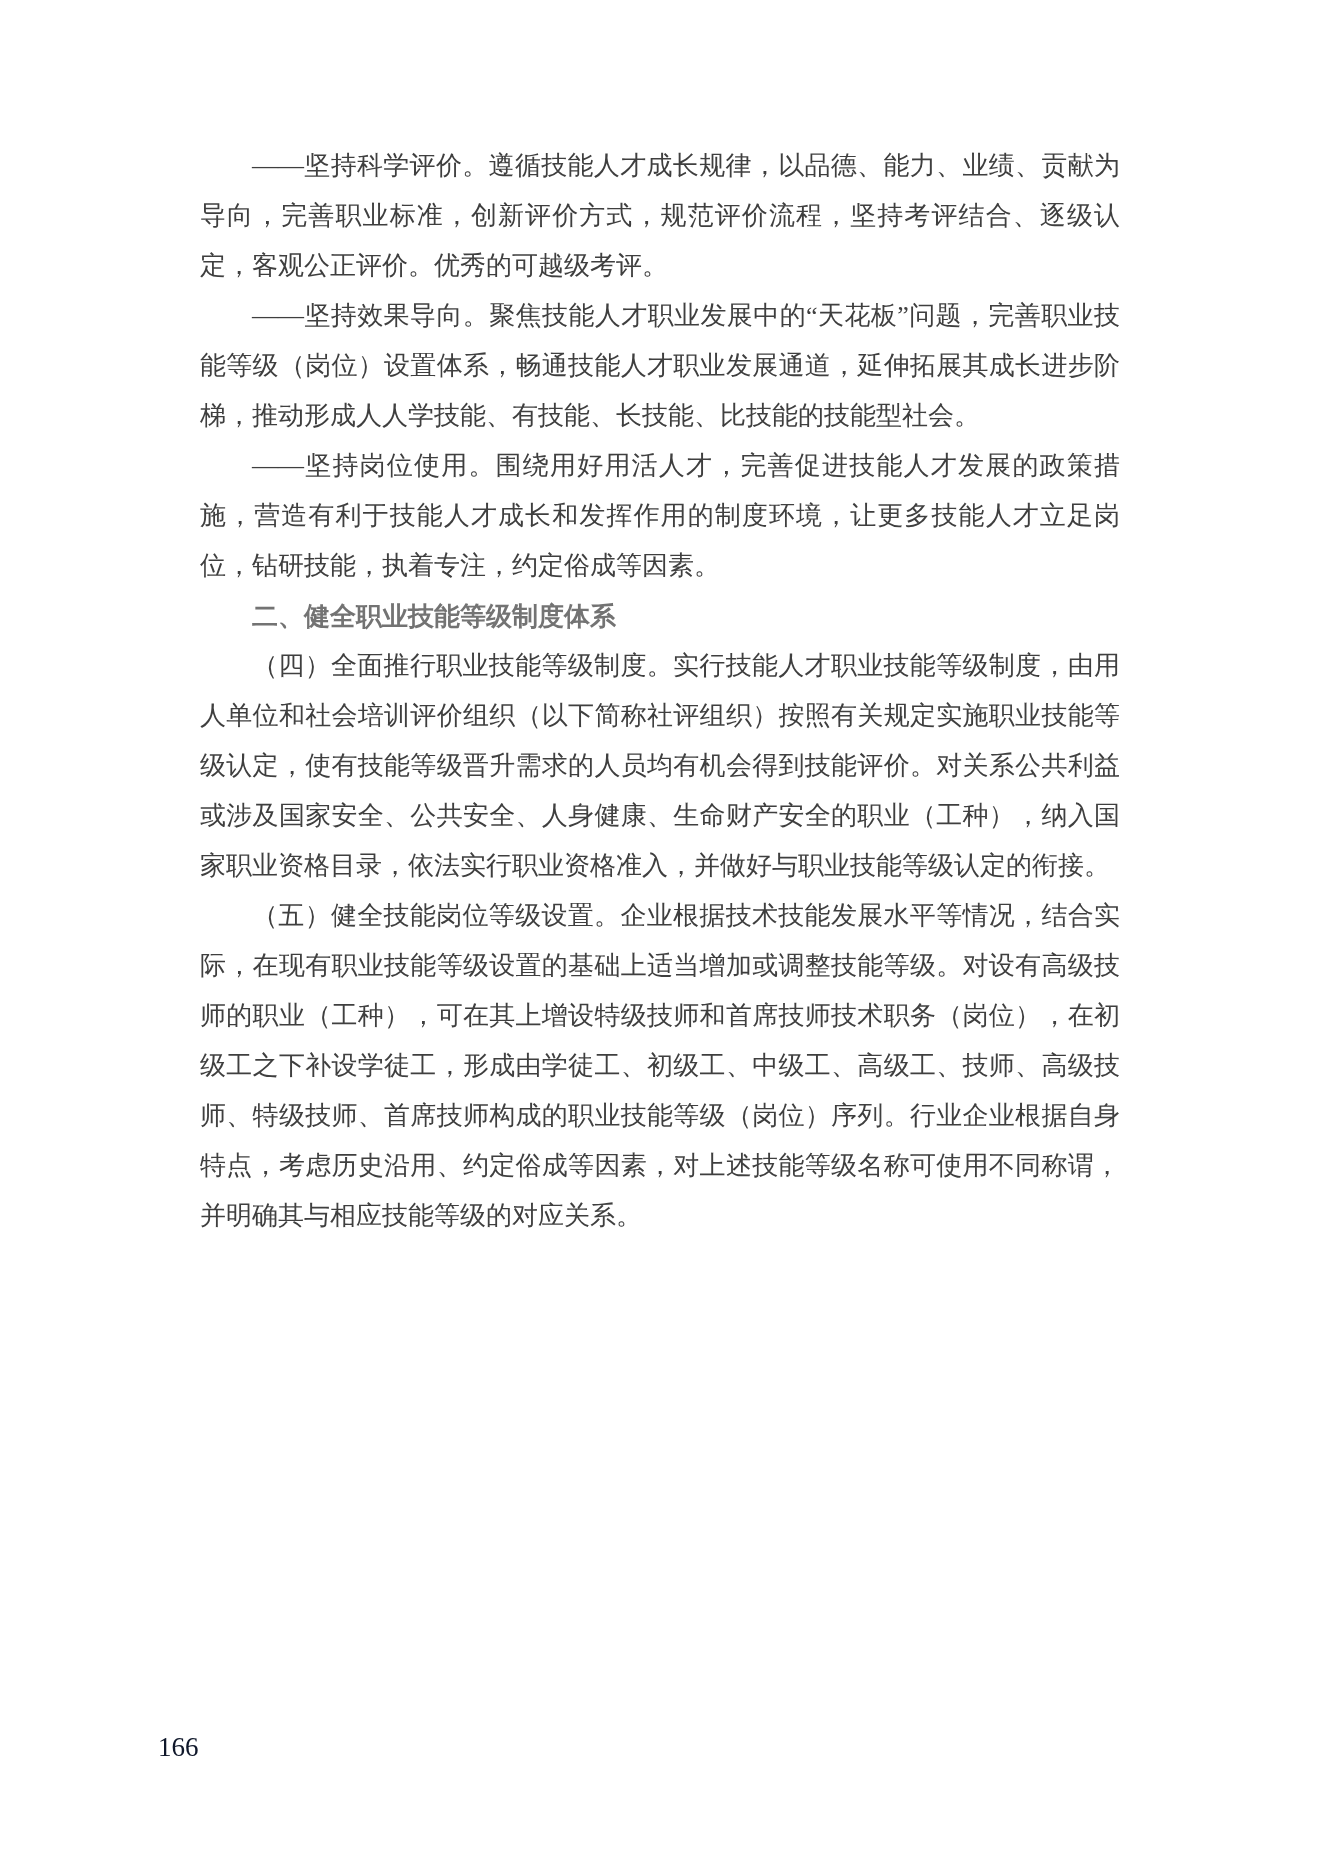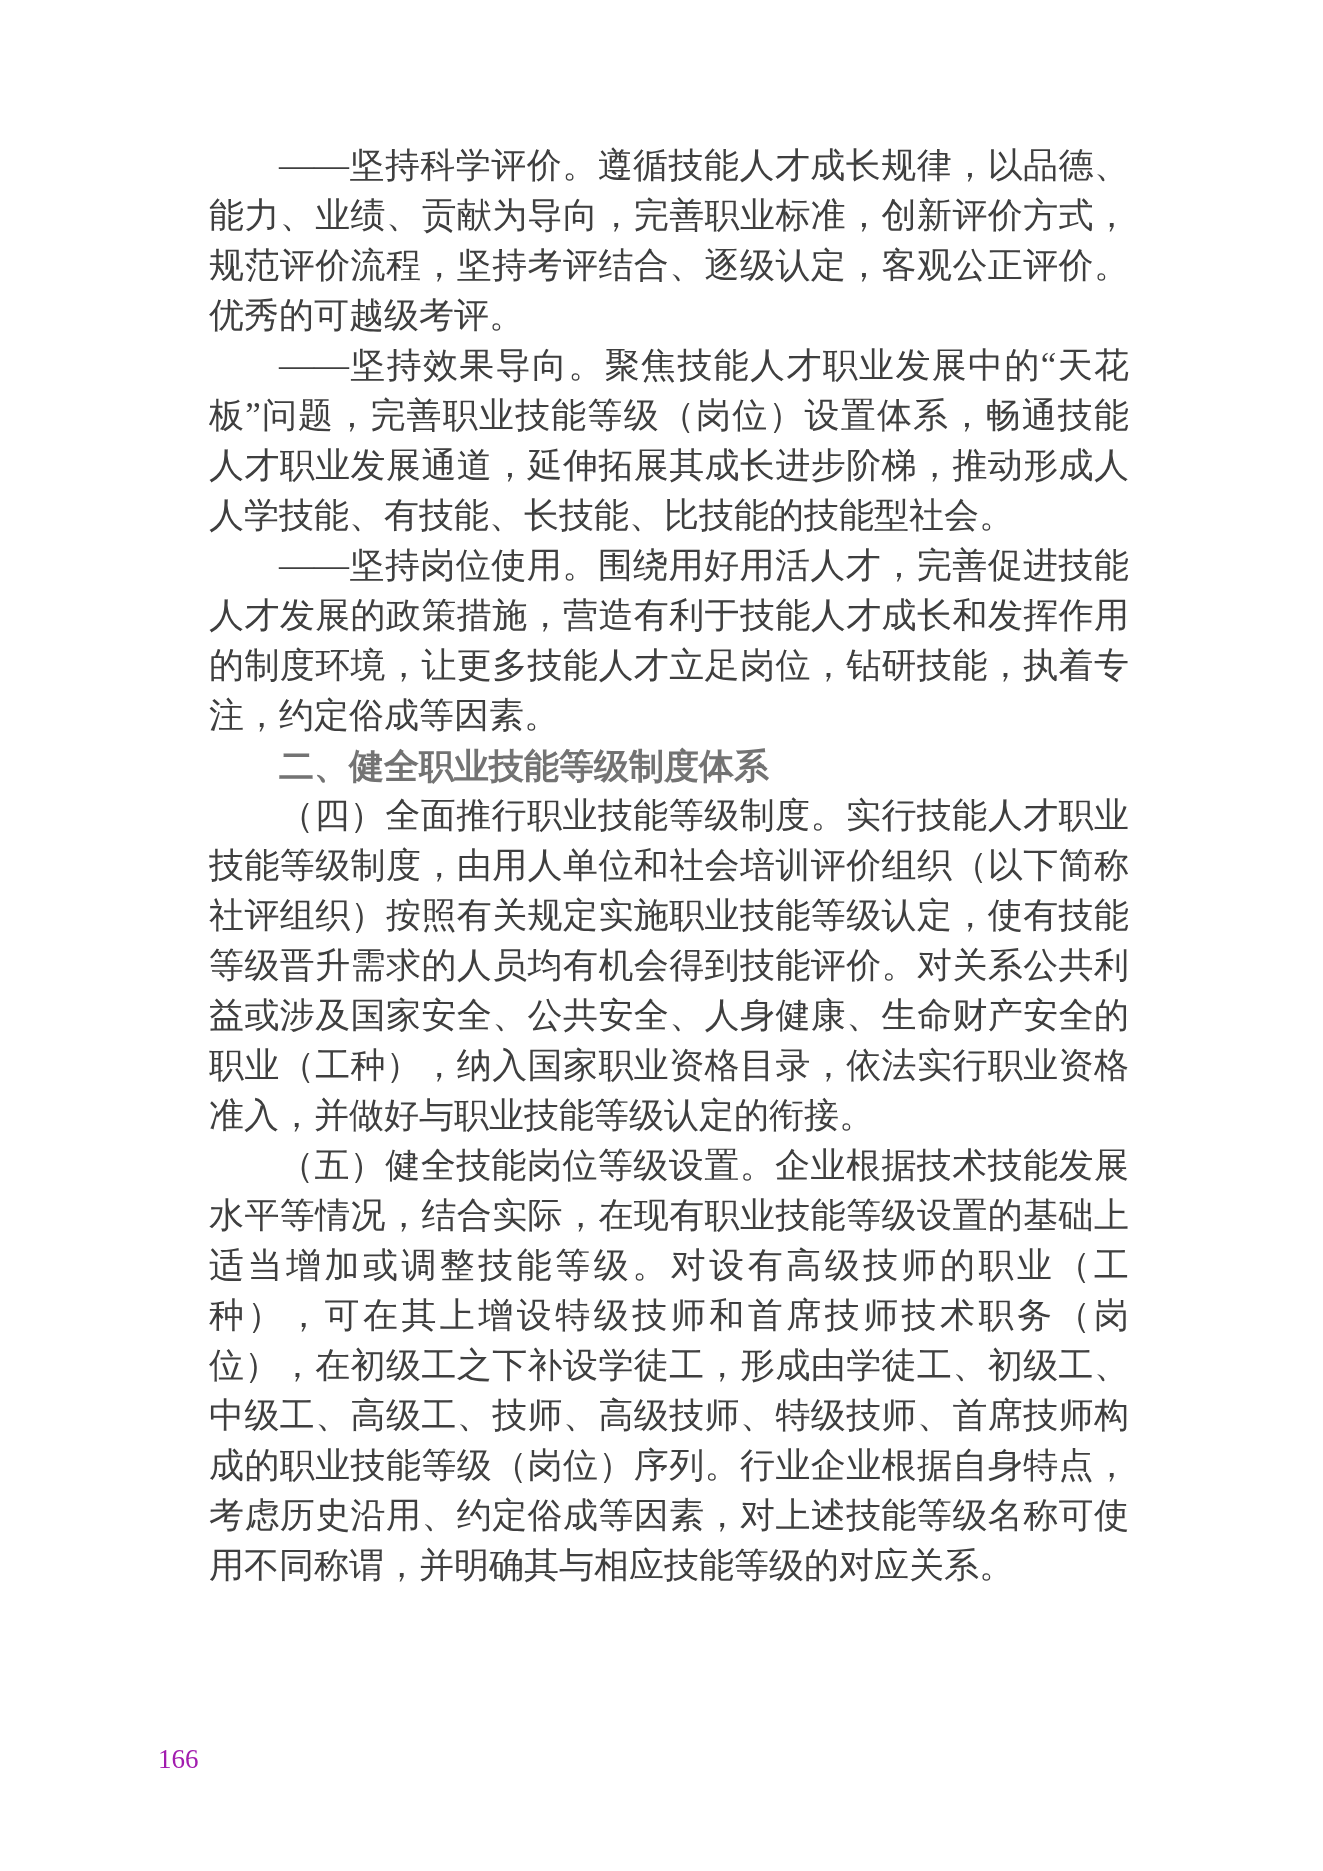--- a/index.html
+++ b/index.html
@@ -14,24 +14,24 @@
     overflow: hidden;
     font-family: "Liberation Serif", "DejaVu Serif", serif;
   }
   .doc-page {
     position: absolute;
     inset: 0;
     background: #ffffff;
   }
   .text-block {
     position: absolute;
-    left: 209px;
+    left: 200px;
     top: 141px; 
     width: 920px;
-    font-size: 35px;
+    font-size: 26px;
     line-height: 50px;
     color: #3f3f3f;
     text-align: justify;
     text-justify: inter-ideograph;
     letter-spacing: 0;
   }
   .text-block p {
     margin: 0;
     padding: 0;
     text-indent: 2em;
@@ -40,23 +40,22 @@
     font-family: "Liberation Sans", "DejaVu Sans", sans-serif;
     font-weight: 600;
     color: #737373;
   }
   .page-number {
     position: absolute;
     left: 158px;
     top: 1731px;
     font-size: 27px;
     line-height: 32px;
-    color: #a21caf;
+    color: #0f172a;
     font-family: "Liberation Serif", "DejaVu Serif", serif;
-    margin-top: 12px;
   }
 </style>
 </head>
 <body>
 
 <div class="doc-page">
 
   <div class="text-block">
     <p>——坚持科学评价。遵循技能人才成长规律，以品德、能力、业绩、贡献为导向，完善职业标准，创新评价方式，规范评价流程，坚持考评结合、逐级认定，客观公正评价。优秀的可越级考评。</p>
     <p>——坚持效果导向。聚焦技能人才职业发展中的“天花板”问题，完善职业技能等级（岗位）设置体系，畅通技能人才职业发展通道，延伸拓展其成长进步阶梯，推动形成人人学技能、有技能、长技能、比技能的技能型社会。</p>

